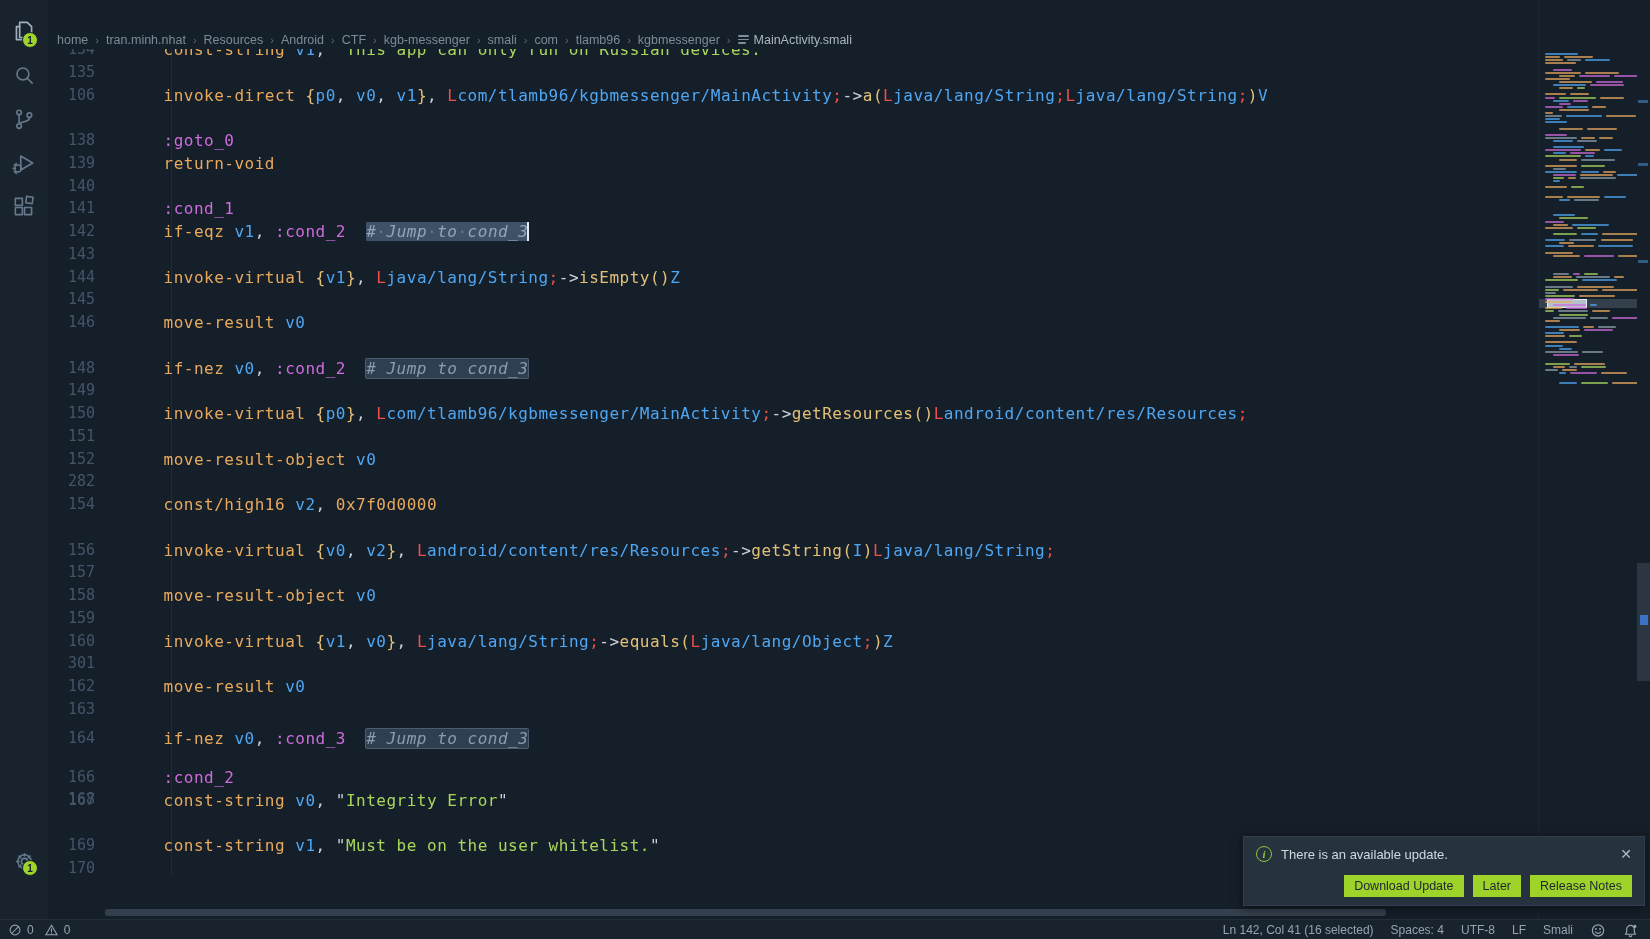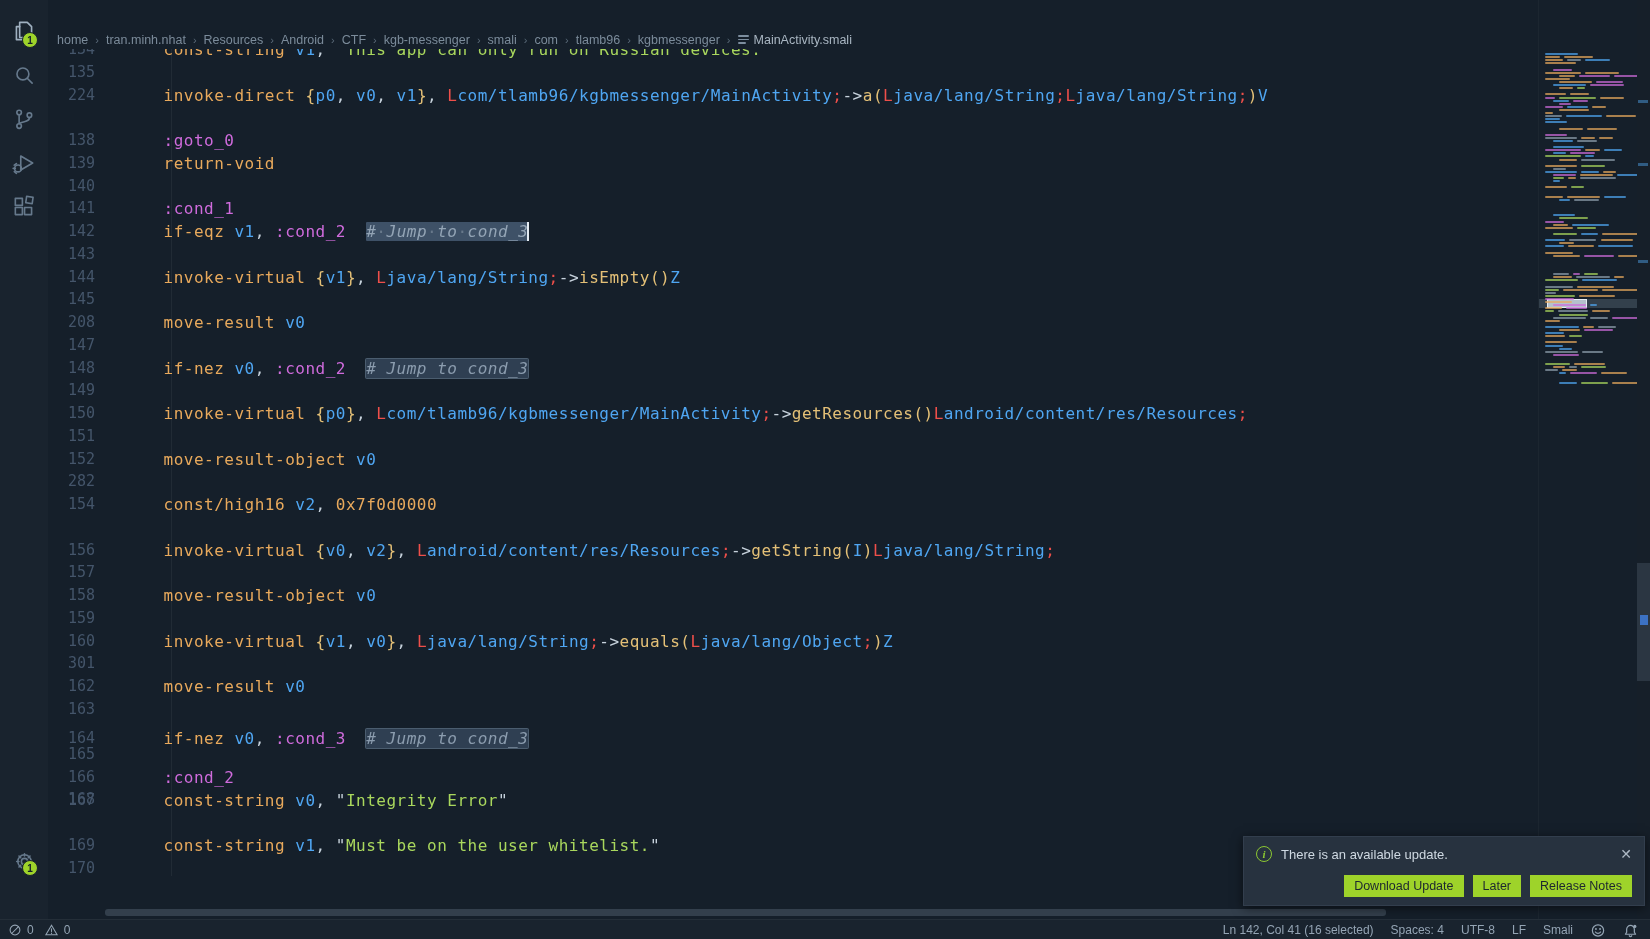--- a/index.html
+++ b/index.html
@@ -109,21 +109,21 @@
   <div id="code-rows">
       <div class="row" style="top: 38px;">
         <div class="lnum">134</div>
         <div class="lcontent"><span style="color: rgb(199, 210, 220);">    </span><span style="color: rgb(232, 169, 92);">const-string</span><span style="color: rgb(199, 210, 220);"> </span><span style="color: rgb(79, 166, 242);">v1</span><span style="color: rgb(199, 210, 220);">, </span><span style="color: rgb(199, 210, 220);">"</span><span style="color: rgb(169, 215, 93);">This app can only run on Russian devices.</span><span style="color: rgb(199, 210, 220);">"</span></div>
       </div>
       <div class="row" style="top: 60.75px;">
         <div class="lnum">135</div>
         <div class="lcontent"></div>
       </div>
       <div class="row" style="top: 83.5px;">
-        <div class="lnum">224</div>
+        <div class="lnum">106</div>
         <div class="lcontent"><span style="color: rgb(199, 210, 220);">    </span><span style="color: rgb(232, 169, 92);">invoke-direct</span><span style="color: rgb(199, 210, 220);"> </span><span style="color: rgb(228, 192, 119);">{</span><span style="color: rgb(79, 166, 242);">p0</span><span style="color: rgb(199, 210, 220);">, </span><span style="color: rgb(79, 166, 242);">v0</span><span style="color: rgb(199, 210, 220);">, </span><span style="color: rgb(79, 166, 242);">v1</span><span style="color: rgb(228, 192, 119);">}</span><span style="color: rgb(199, 210, 220);">, </span><span style="color: rgb(238, 79, 74);">L</span><span style="color: rgb(79, 166, 242);">com/tlamb96/kgbmessenger/MainActivity</span><span style="color: rgb(238, 79, 74);">;</span><span style="color: rgb(199, 210, 220);">-&gt;</span><span style="color: rgb(228, 192, 119);">a</span><span style="color: rgb(228, 192, 119);">(</span><span style="color: rgb(238, 79, 74);">L</span><span style="color: rgb(79, 166, 242);">java/lang/String</span><span style="color: rgb(238, 79, 74);">;</span><span style="color: rgb(238, 79, 74);">L</span><span style="color: rgb(79, 166, 242);">java/lang/String</span><span style="color: rgb(238, 79, 74);">;</span><span style="color: rgb(228, 192, 119);">)</span><span style="color: rgb(79, 166, 242);">V</span></div>
       </div>
       <div class="row" style="top: 129px;">
         <div class="lnum">138</div>
         <div class="lcontent"><span style="color: rgb(199, 210, 220);">    </span><span style="color: rgb(207, 107, 220);">:goto_0</span></div>
       </div>
       <div class="row" style="top: 151.75px;">
         <div class="lnum">139</div>
         <div class="lcontent"><span style="color: rgb(199, 210, 220);">    </span><span style="color: rgb(232, 169, 92);">return-void</span></div>
       </div>
@@ -145,26 +145,22 @@
       </div>
       <div class="row" style="top: 265.5px;">
         <div class="lnum">144</div>
         <div class="lcontent"><span style="color: rgb(199, 210, 220);">    </span><span style="color: rgb(232, 169, 92);">invoke-virtual</span><span style="color: rgb(199, 210, 220);"> </span><span style="color: rgb(228, 192, 119);">{</span><span style="color: rgb(79, 166, 242);">v1</span><span style="color: rgb(228, 192, 119);">}</span><span style="color: rgb(199, 210, 220);">, </span><span style="color: rgb(238, 79, 74);">L</span><span style="color: rgb(79, 166, 242);">java/lang/String</span><span style="color: rgb(238, 79, 74);">;</span><span style="color: rgb(199, 210, 220);">-&gt;</span><span style="color: rgb(228, 192, 119);">isEmpty</span><span style="color: rgb(228, 192, 119);">()</span><span style="color: rgb(79, 166, 242);">Z</span></div>
       </div>
       <div class="row" style="top: 288.25px;">
         <div class="lnum">145</div>
         <div class="lcontent"></div>
       </div>
       <div class="row" style="top: 311px;">
-        <div class="lnum">208</div>
+        <div class="lnum">146</div>
         <div class="lcontent"><span style="color: rgb(199, 210, 220);">    </span><span style="color: rgb(232, 169, 92);">move-result</span><span style="color: rgb(199, 210, 220);"> </span><span style="color: rgb(79, 166, 242);">v0</span></div>
-      </div>
-      <div class="row" style="top: 333.75px;">
-        <div class="lnum">147</div>
-        <div class="lcontent"></div>
       </div>
       <div class="row" style="top: 356.5px;">
         <div class="lnum">148</div>
         <div class="lcontent"><span style="color: rgb(199, 210, 220);">    </span><span style="color: rgb(232, 169, 92);">if-nez</span><span style="color: rgb(199, 210, 220);"> </span><span style="color: rgb(79, 166, 242);">v0</span><span style="color: rgb(199, 210, 220);">, </span><span style="color: rgb(207, 107, 220);">:cond_2</span><span style="color: rgb(199, 210, 220);">  </span><span class="occ tok-c"># Jump to cond_3</span></div>
       </div>
       <div class="row" style="top: 379.25px;">
         <div class="lnum">149</div>
         <div class="lcontent"></div>
       </div>
       <div class="row" style="top: 402px;">
@@ -215,24 +211,20 @@
         <div class="lnum">162</div>
         <div class="lcontent"><span style="color: rgb(199, 210, 220);">    </span><span style="color: rgb(232, 169, 92);">move-result</span><span style="color: rgb(199, 210, 220);"> </span><span style="color: rgb(79, 166, 242);">v0</span></div>
       </div>
       <div class="row" style="top: 697.75px;">
         <div class="lnum">163</div>
         <div class="lcontent"></div>
       </div>
       <div class="row" style="top: 727px;">
         <div class="lnum">164</div>
         <div class="lcontent"><span style="color: rgb(199, 210, 220);">    </span><span style="color: rgb(232, 169, 92);">if-nez</span><span style="color: rgb(199, 210, 220);"> </span><span style="color: rgb(79, 166, 242);">v0</span><span style="color: rgb(199, 210, 220);">, </span><span style="color: rgb(207, 107, 220);">:cond_3</span><span style="color: rgb(199, 210, 220);">  </span><span class="occ tok-c"># Jump to cond_3</span></div>
-      </div>
-      <div class="row" style="top: 743.25px;">
-        <div class="lnum">165</div>
-        <div class="lcontent"></div>
       </div>
       <div class="row" style="top: 766px;">
         <div class="lnum">166</div>
         <div class="lcontent"><span style="color: rgb(199, 210, 220);">    </span><span style="color: rgb(207, 107, 220);">:cond_2</span></div>
       </div>
       <div class="row" style="top: 788.75px;">
         <div class="lnum">167</div>
         <div class="lcontent"><span style="color: rgb(199, 210, 220);">    </span><span style="color: rgb(232, 169, 92);">const-string</span><span style="color: rgb(199, 210, 220);"> </span><span style="color: rgb(79, 166, 242);">v0</span><span style="color: rgb(199, 210, 220);">, </span><span style="color: rgb(199, 210, 220);">"</span><span style="color: rgb(169, 215, 93);">Integrity Error</span><span style="color: rgb(199, 210, 220);">"</span></div>
       </div>
       <div class="row" style="top: 788px;">

